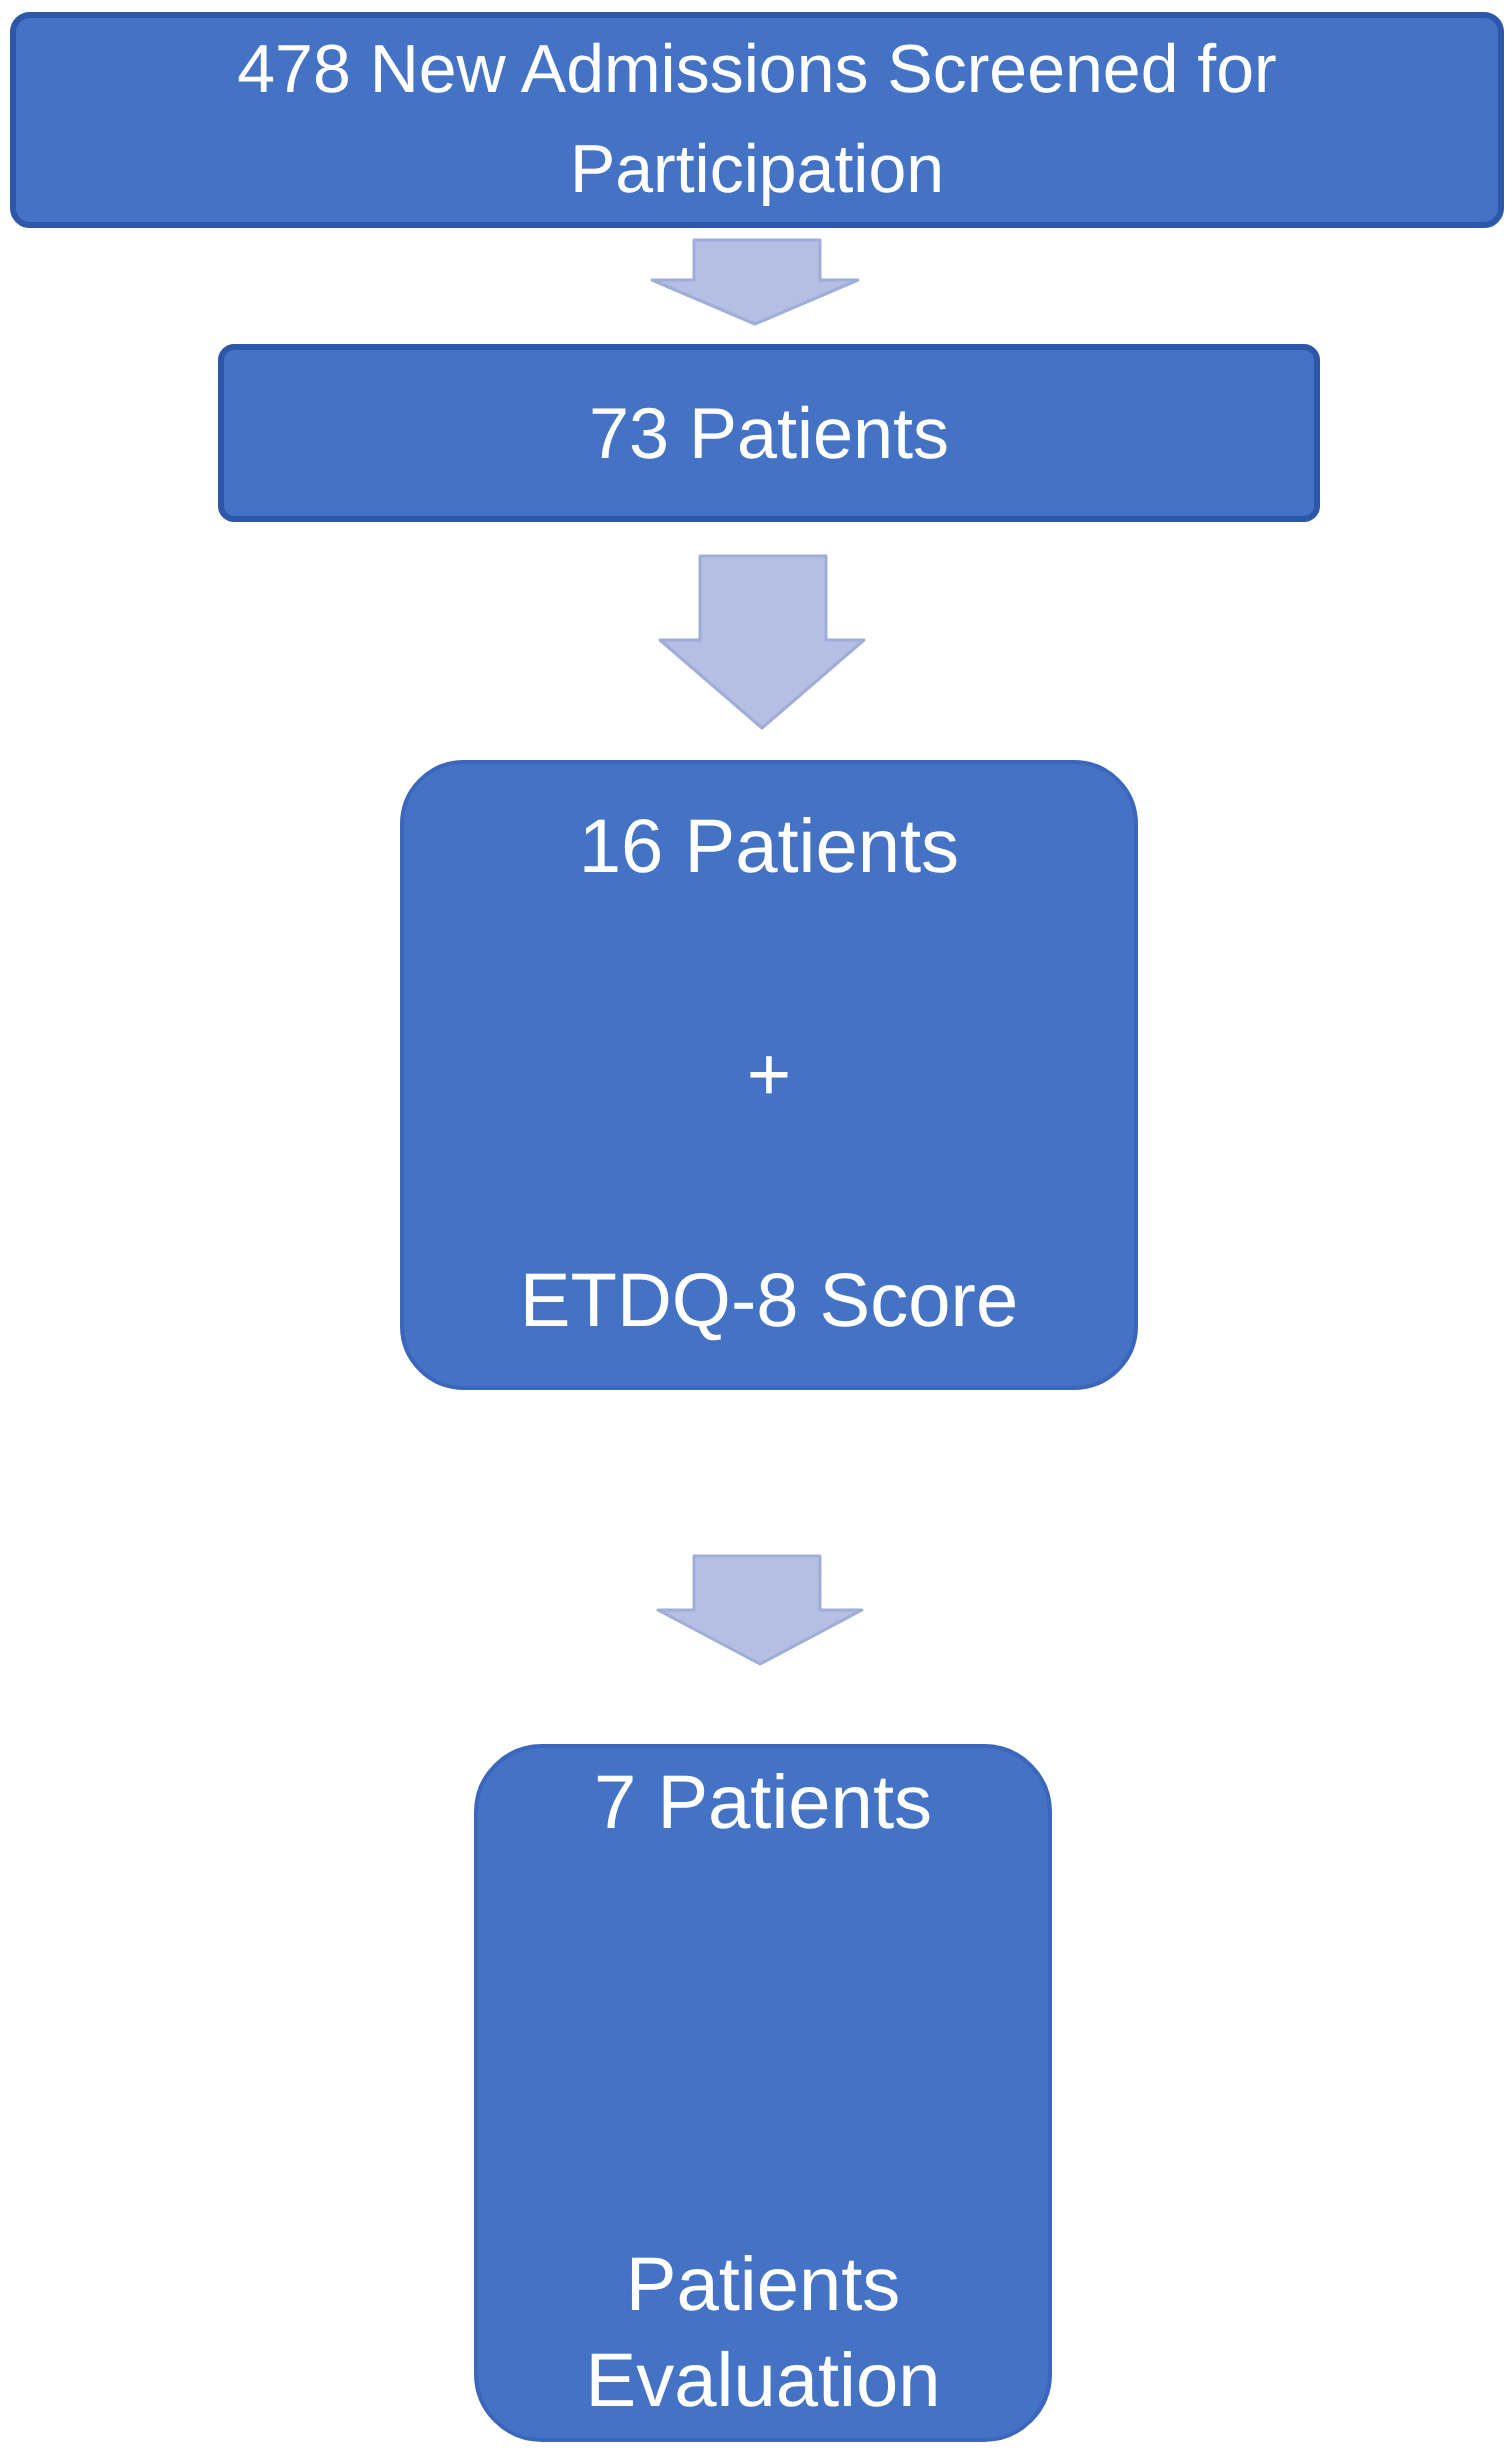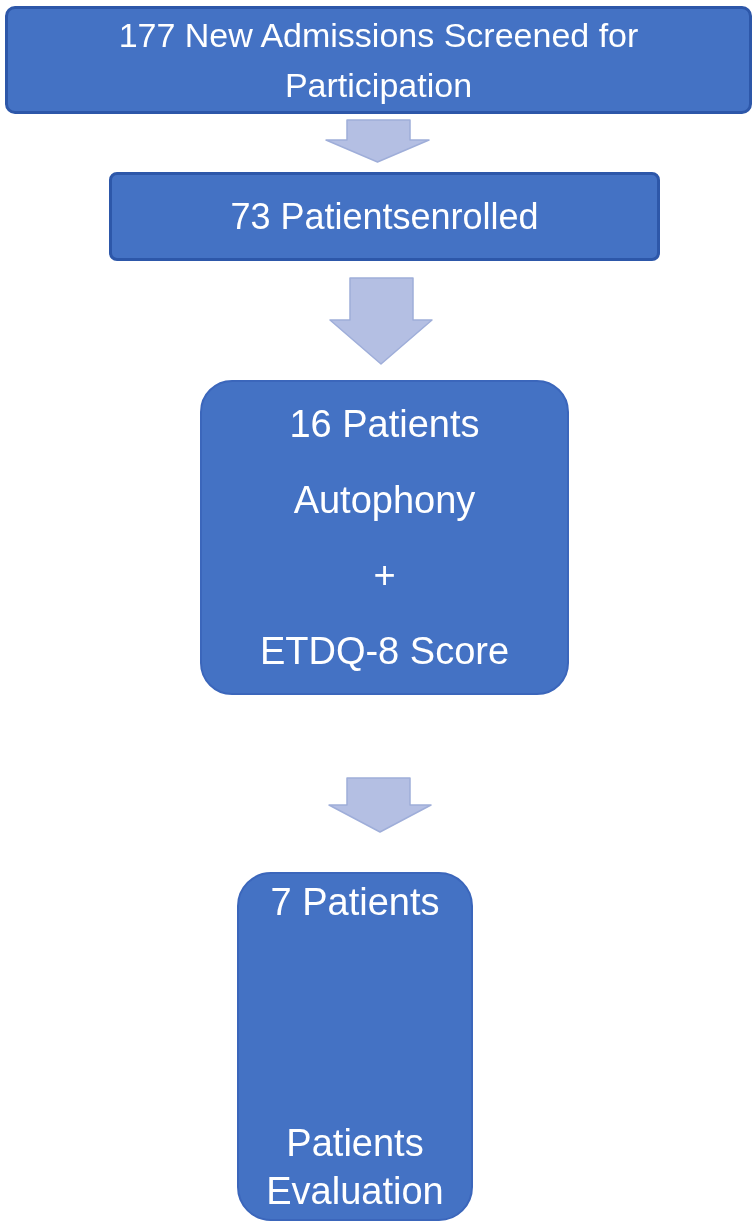--- a/index.html
+++ b/index.html
@@ -54,21 +54,21 @@
     left: 200px; top: 380px;
     width: 369px; height: 315px;
     border-radius: 32px;
     font-size: 38px;
     line-height: 48px;
     justify-content: space-between;
     padding: 18px 10px;
   }
   .node4 {
     left: 237px; top: 872px;
-    width: 236px; height: 349px;
+    width: 289px; height: 349px;
     border-radius: 34px;
     font-size: 38px;
     line-height: 48px;
     justify-content: space-between;
     padding: 4px 8px;
   }
   .bold { font-weight: normal; }
   .arrow {
     position: absolute;
   }
@@ -81,39 +81,37 @@
     stroke-width: 1.5;
     stroke-linejoin: round;
   }
 </style>
 </head>
 <body>
 
 <div class="canvas">
 
   <div class="node rect-node node1">
-    <div>177 New  Admissions Screened for Participation</div>
+    <div>478 New  Admissions Screened for Participation</div>
   </div>
 
   <svg class="arrow arrow1" width="105" height="44" viewBox="0 0 105 44">
     <polygon points="22,1 85,1 85,21 104,21 52.5,43 1,21 22,21"></polygon>
   </svg>
 
   <div class="node rect-node node2">
     <span class="bold">73 Patients</span>
-      <span> enrolled</span>
   </div>
 
   <svg class="arrow arrow2" width="104" height="88" viewBox="0 0 104 88">
     <polygon points="21,1 84,1 84,43 103,43 52,87 1,43 21,43"></polygon>
   </svg>
 
   <div class="node round-node node3">
     <div class="bold">16 Patients</div>
-    <div>Autophony</div>
     <div>+</div>
     <div>
       <div>ETDQ-8 Score</div>
     </div>
   </div>
 
   <svg class="arrow arrow3" width="104" height="56" viewBox="0 0 104 56">
     <polygon points="19,1 82,1 82,28 103,28 52,55 1,28 19,28"></polygon>
   </svg>
 

